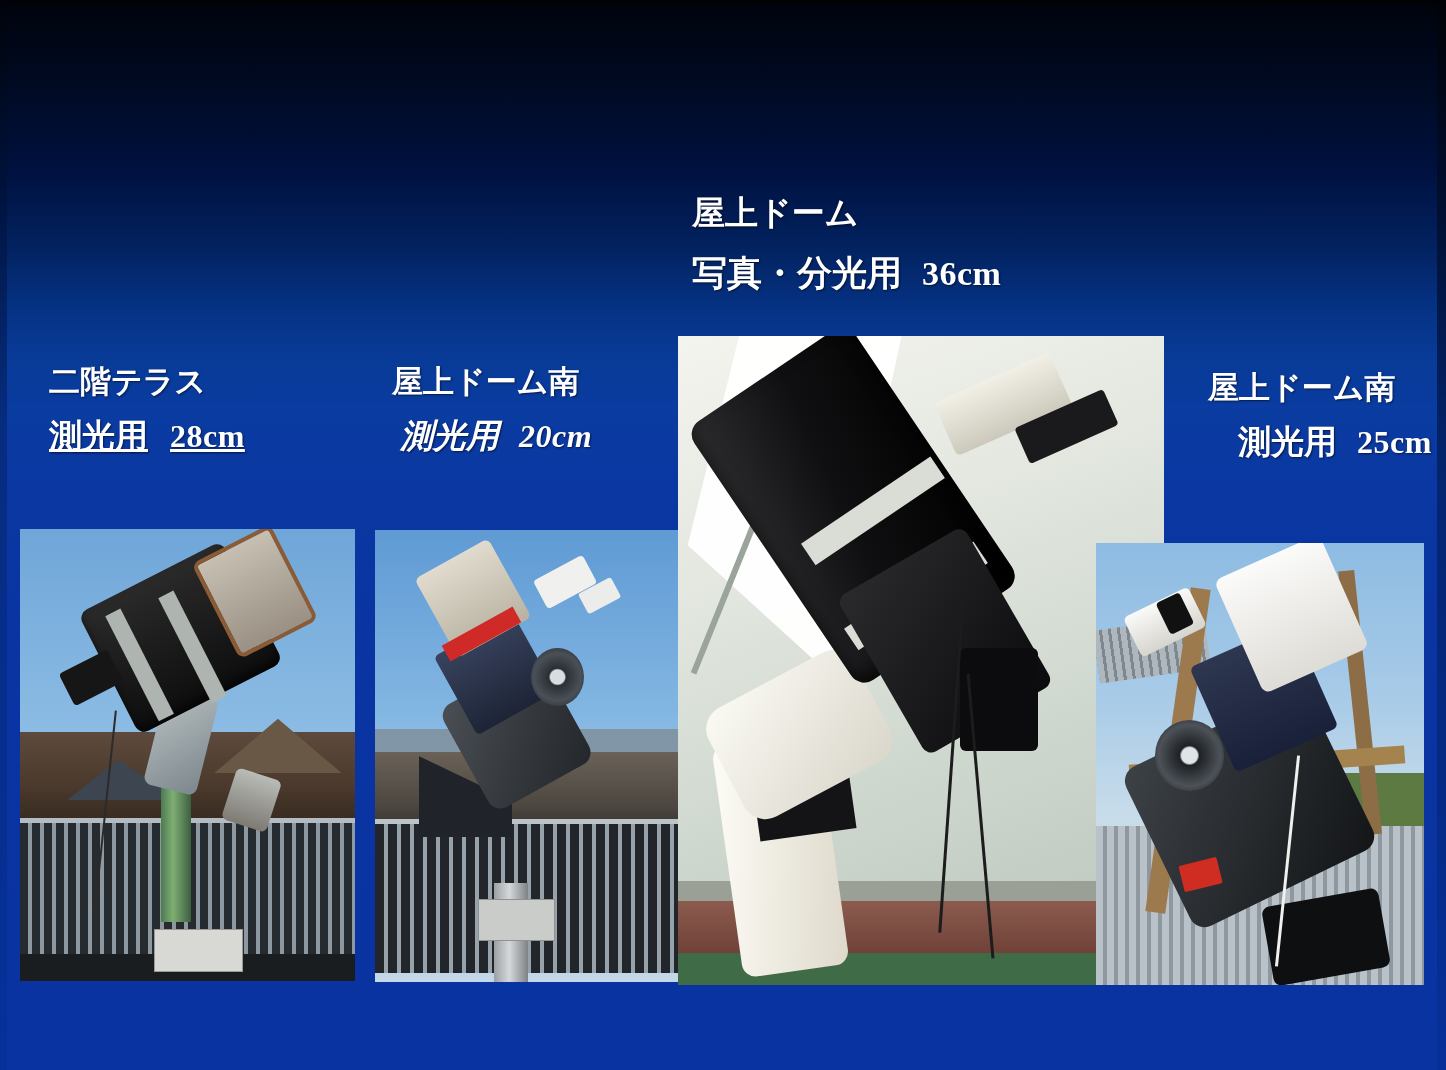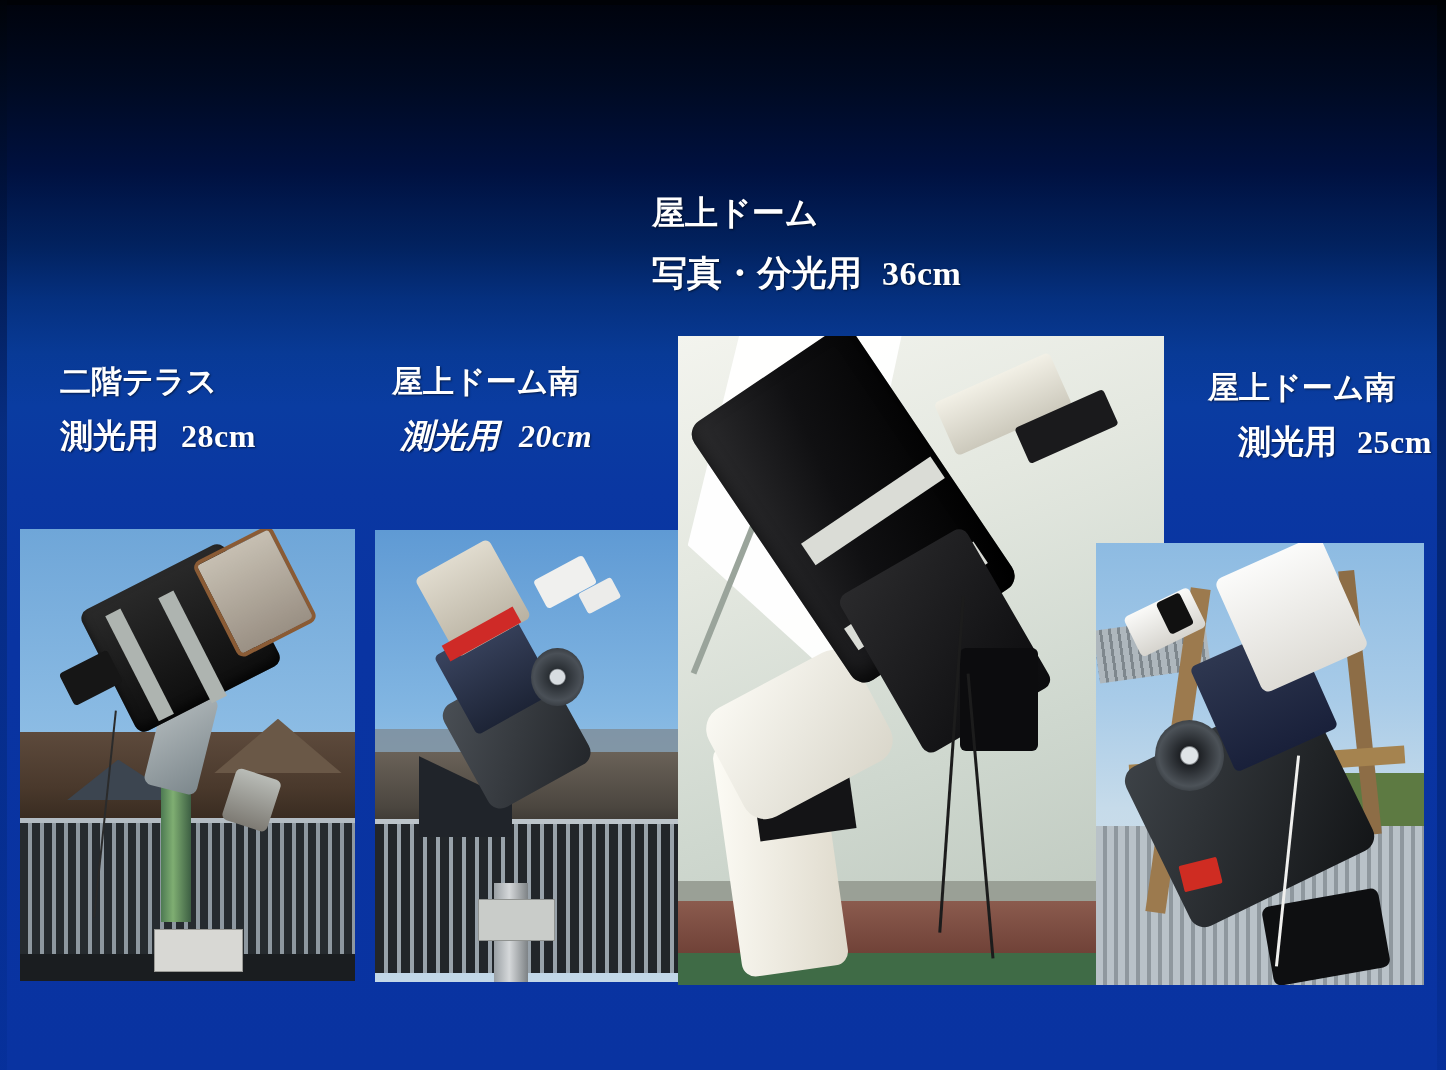--- a/index.html
+++ b/index.html
@@ -47,27 +47,27 @@
     position:absolute;color:#ffffff;white-space:nowrap;
     text-shadow:1px 1px 2px rgba(0,0,0,.55);
   }
   .cap-line1{font-size:31px;font-weight:700;line-height:1.0;}
   .cap-line2{font-size:33px;font-weight:700;line-height:1.0;margin-top:22px;text-align:center;}
   .cap-size{
     font-family:"Liberation Serif","DejaVu Serif",serif;
     font-weight:700;font-size:32px;margin-left:20px;letter-spacing:.5px;
   }
 
-  #caption-center{left:652px;top:196px;}
+  #caption-center{left:692px;top:196px;}
   #caption-center .cap-line1{font-size:33px;}
   #caption-center .cap-line2{font-size:35px;margin-top:26px;}
   #caption-center .cap-size{font-size:34px;}
 
-  #caption-left{left:60px;top:366px;}
-  #caption-left .cap-line2{padding-left:0px;}
+  #caption-left{left:49px;top:366px;}
+  #caption-left .cap-line2{padding-left:0px;text-decoration:underline;}
   #caption-left .cap-size{margin-left:22px;}
 
   #caption-mid{left:392px;top:366px;}
   #caption-mid .cap-line2{padding-left:8px;font-style:italic;}
 
   #caption-right{left:1208px;top:372px;}
   #caption-right .cap-line2{padding-left:30px;}
 
   
   .photo{position:absolute;overflow:hidden;background:#88b6dd;}

